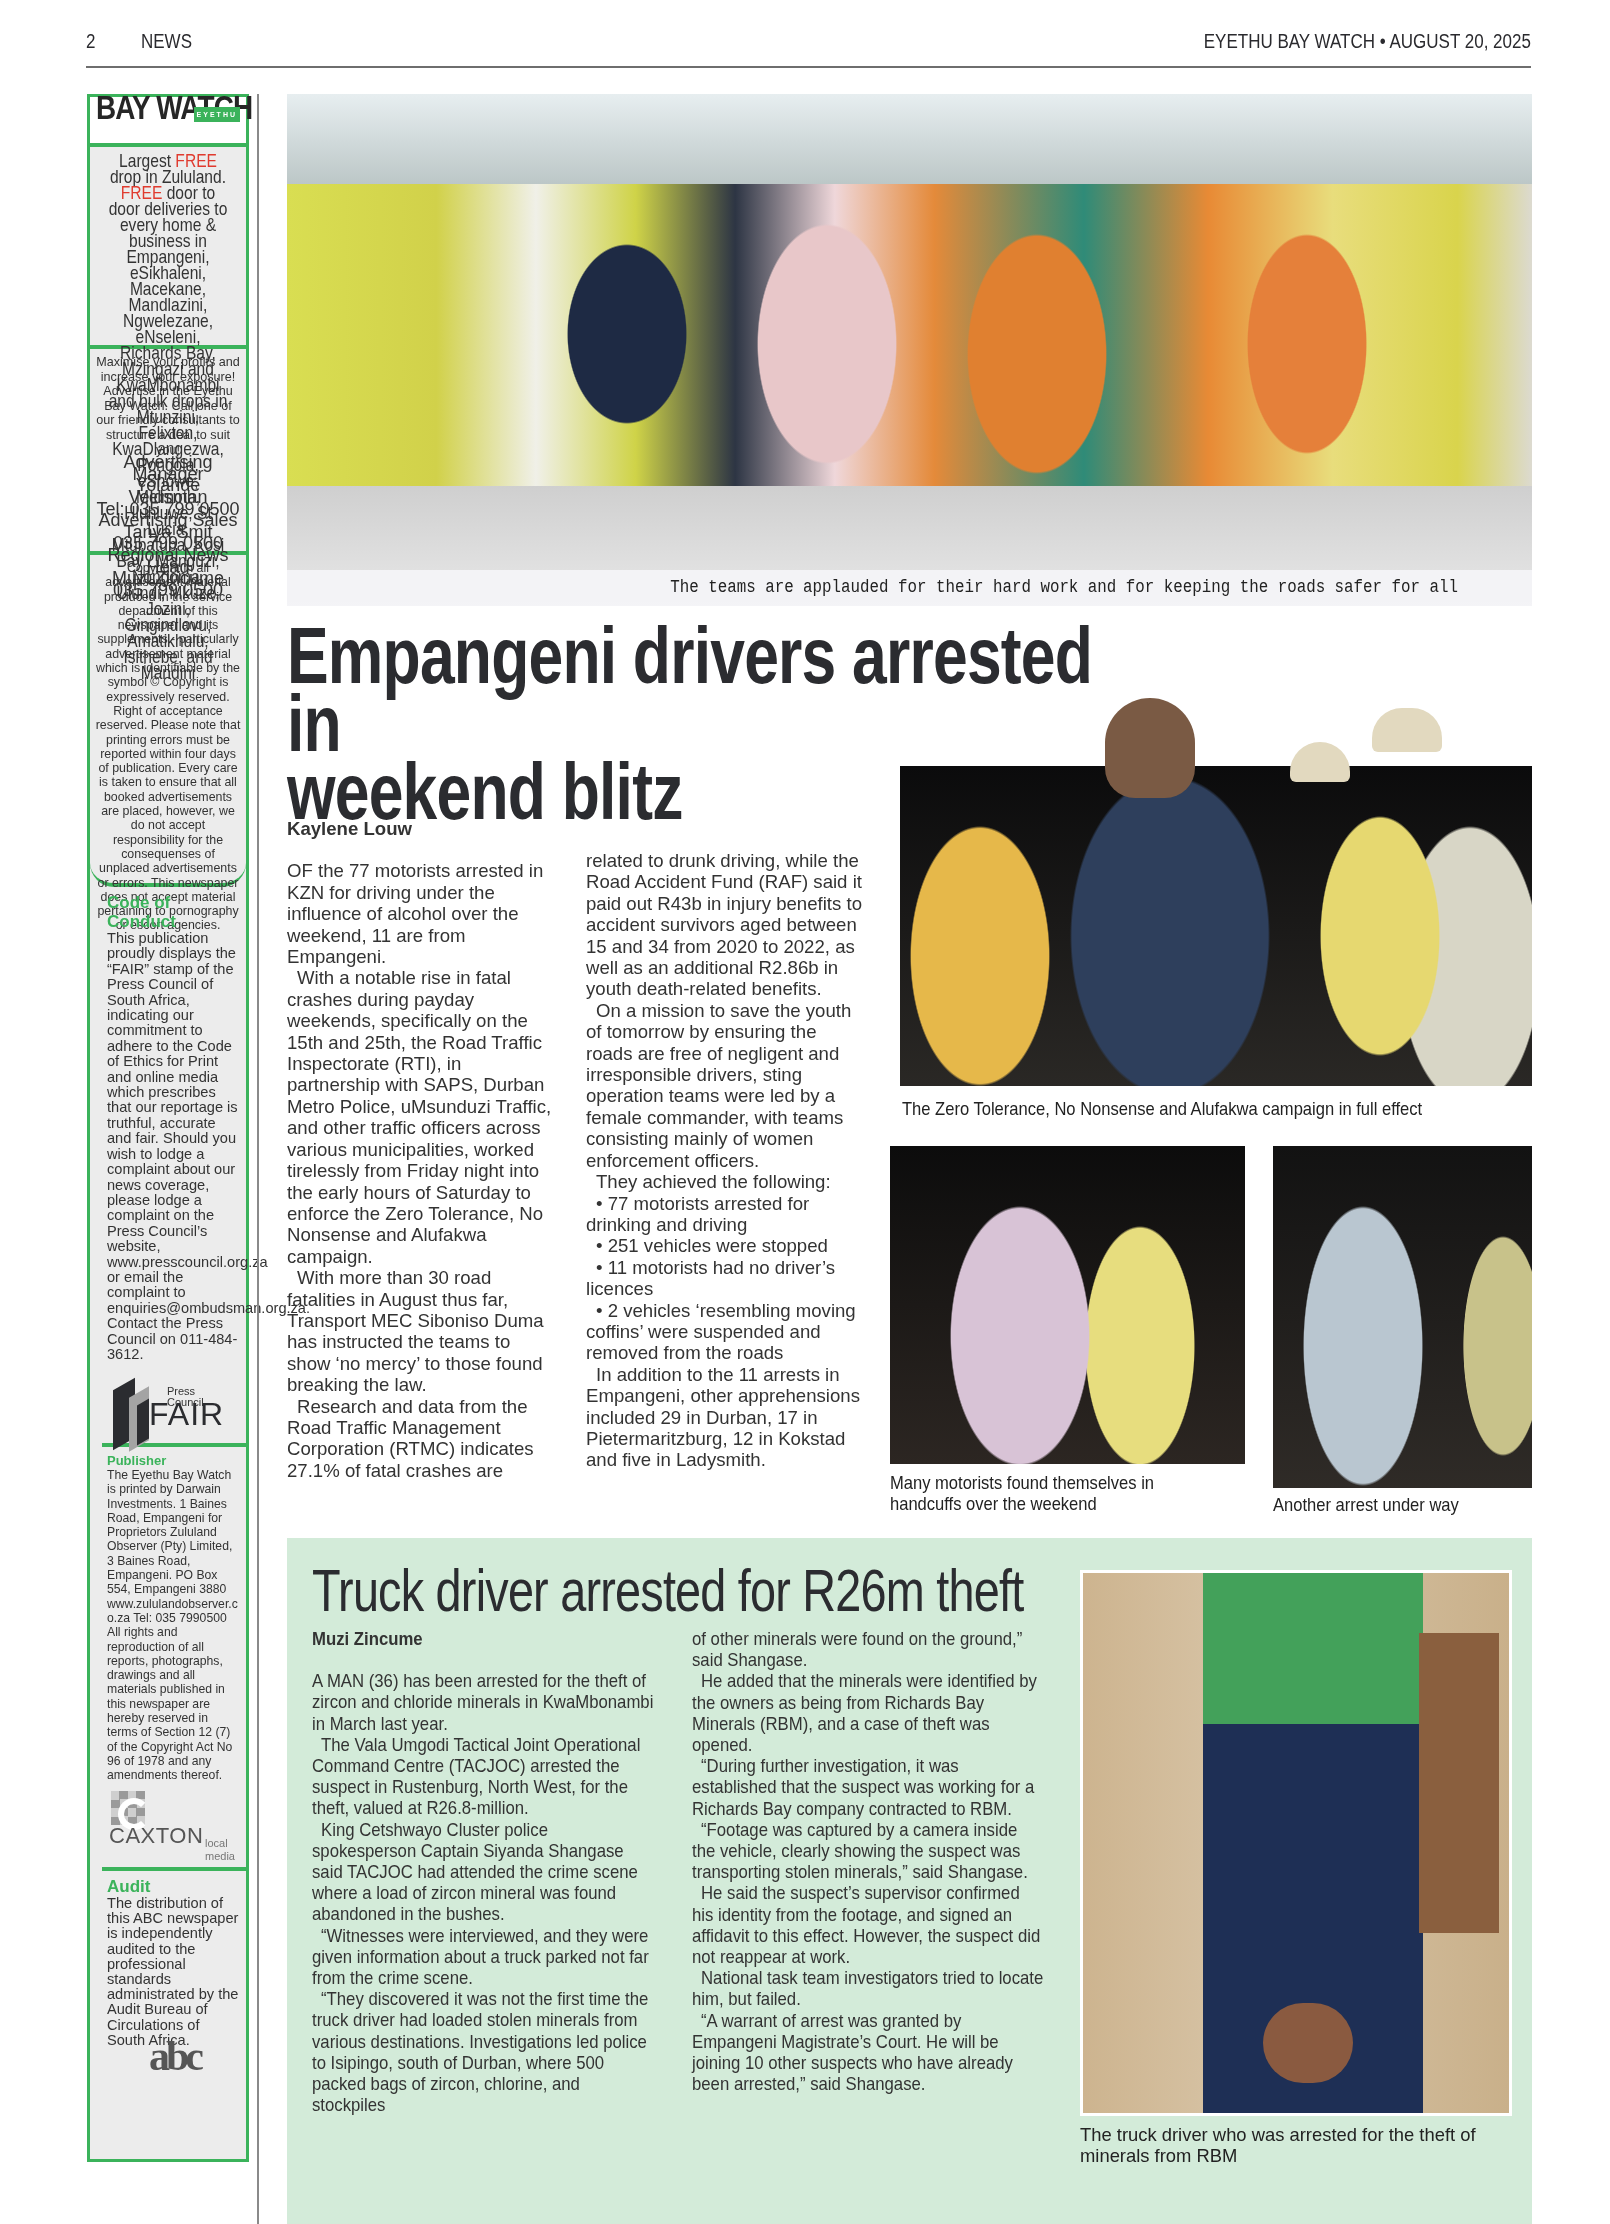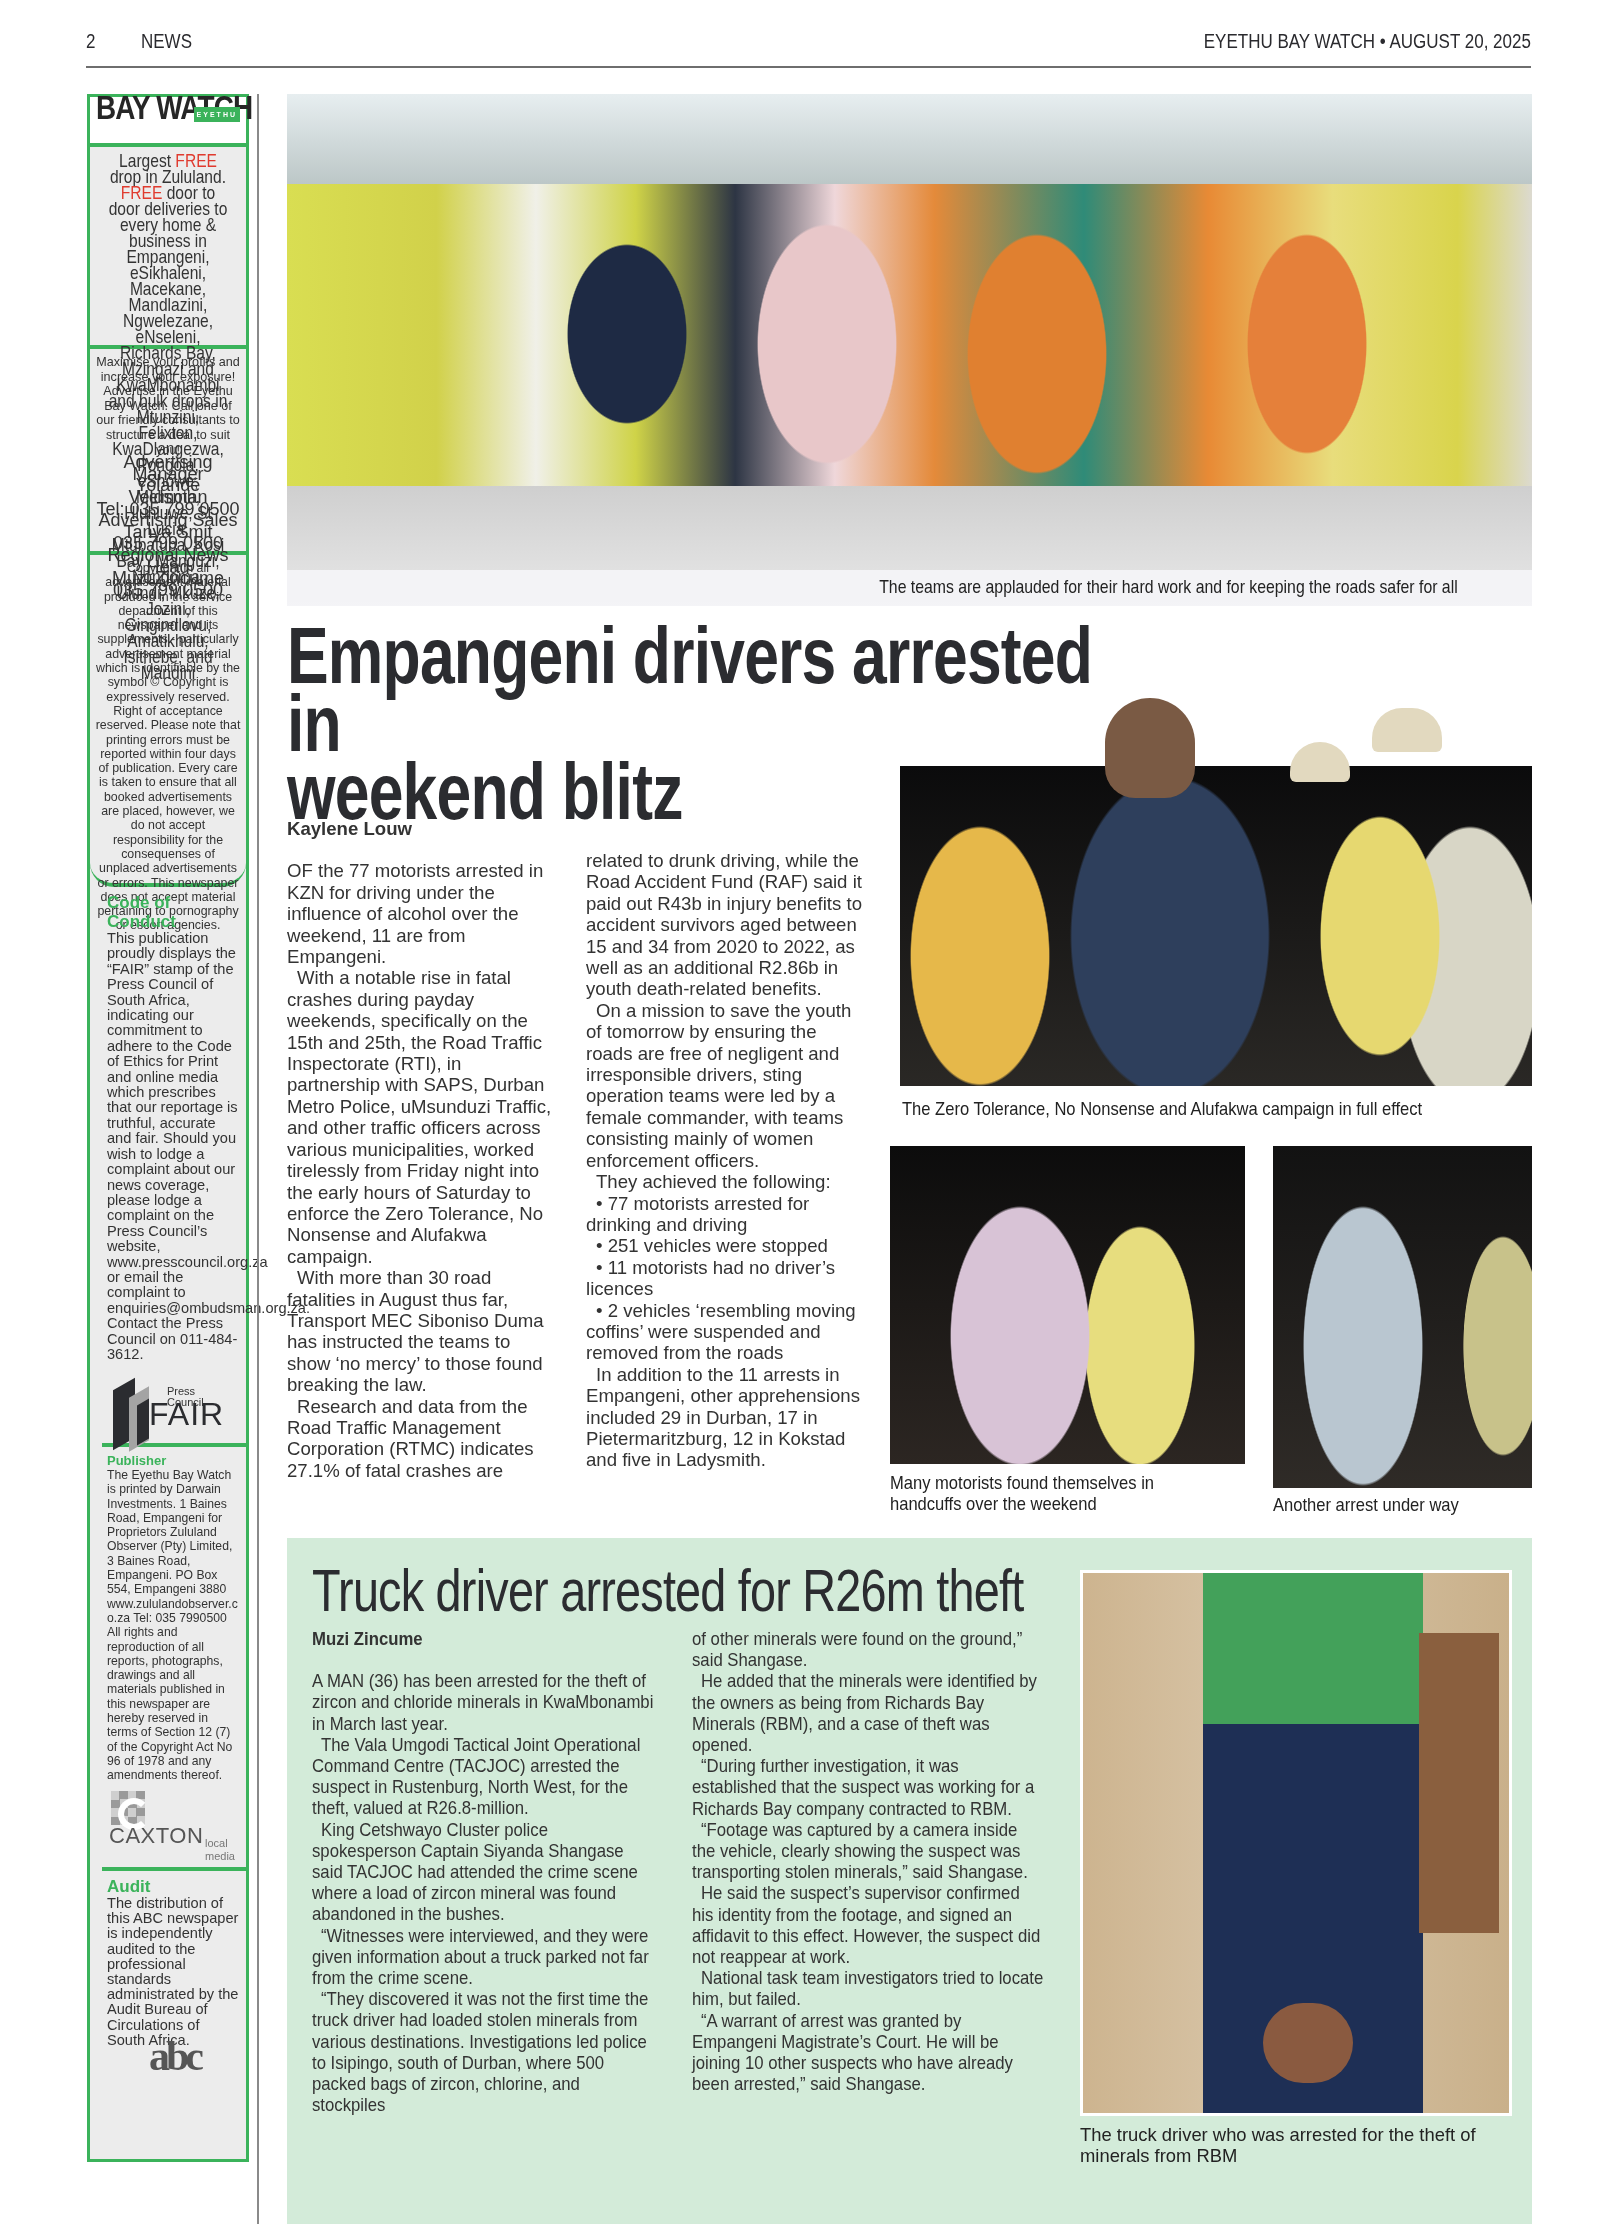--- a/index.html
+++ b/index.html
@@ -40,21 +40,21 @@
   .caxton .cube { position:absolute; left: 4px; top: 0; width: 34px; height: 34px;
      background: repeating-conic-gradient(#9a9a9a 0 25%, #cfcfcf 0 50%) 0 0/17px 17px; }
   .caxton .cube::after { content:""; position:absolute; left: 7px; top: 7px; width: 20px; height: 20px; border: 6px solid #fff; border-right-color: transparent; border-radius: 50%; }
   .caxton .word { position:absolute; left: 2px; top: 38px; font-size: 22px; color:#555; letter-spacing: 0.5px; }
   .caxton .local { position:absolute; left: 98px; top: 46px; font-size: 11px; color:#777; }
 
   .abc-logo { position:relative; height: 50px; margin-top: 2px; }
   .abc-logo .abc { position:absolute; left: 42px; top: 0; font-size: 42px; font-weight: bold; color:#555; letter-spacing:-4px; font-family: Liberation Serif, serif; }
 
   
-  .photo { position:absolute; overflow:hidden; }
+  .photo { position:absolute; overflow:hidden;font-family:Liberation Mono, monospace; }
   .photo-top { left: 287px; top: 94px; width: 1245px; height: 512px;
      background:
        radial-gradient(ellipse 60px 90px at 340px 240px, #1e2a44 0 98%, transparent 100%),
        radial-gradient(ellipse 70px 120px at 540px 250px, #e8c7c9 0 98%, transparent 100%),
        radial-gradient(ellipse 70px 120px at 750px 260px, #e08030 0 98%, transparent 100%),
        radial-gradient(ellipse 60px 110px at 1020px 250px, #e5803a 0 98%, transparent 100%),
        linear-gradient(90deg, #d9de52 0%, #d1d14a 12%, #f0f0e8 20%, #cfd348 28%, #2d3544 36%, #efd7da 44%, #e48a3a 52%, #2f8b78 64%, #e88a35 74%, #e8dd7c 84%, #d9d44c 94%, #dcdad0 100%);
   }
   .photo-top .sky { position:absolute; left:0; top:0; width:100%; height: 90px; background: linear-gradient(#e7eef0, #bcc7c7); }
   .photo-top .ground { position:absolute; left:0; bottom:0; width:100%; height: 120px; background: linear-gradient(#cfcfcf, #e8e8e8); }

